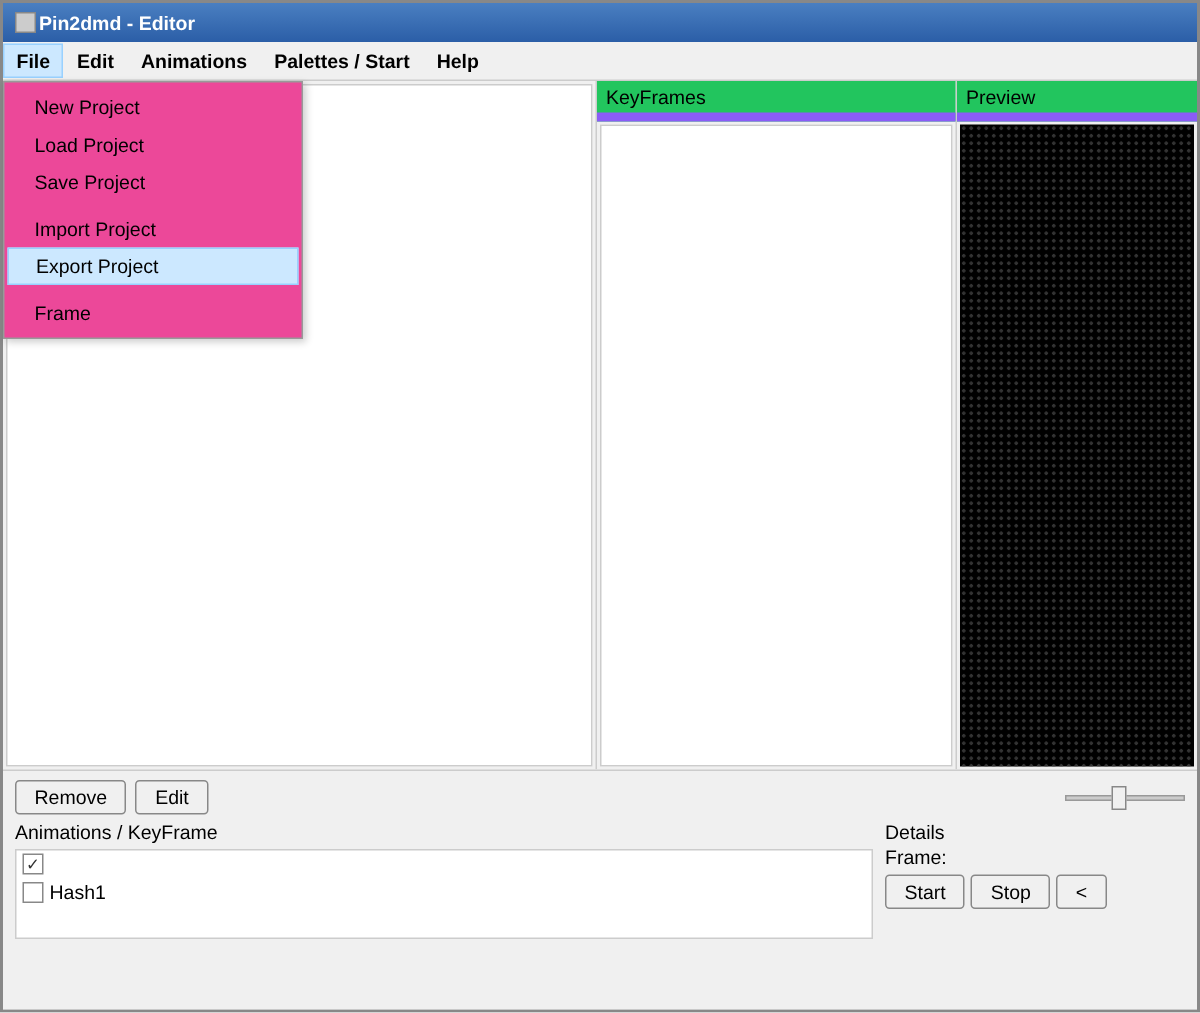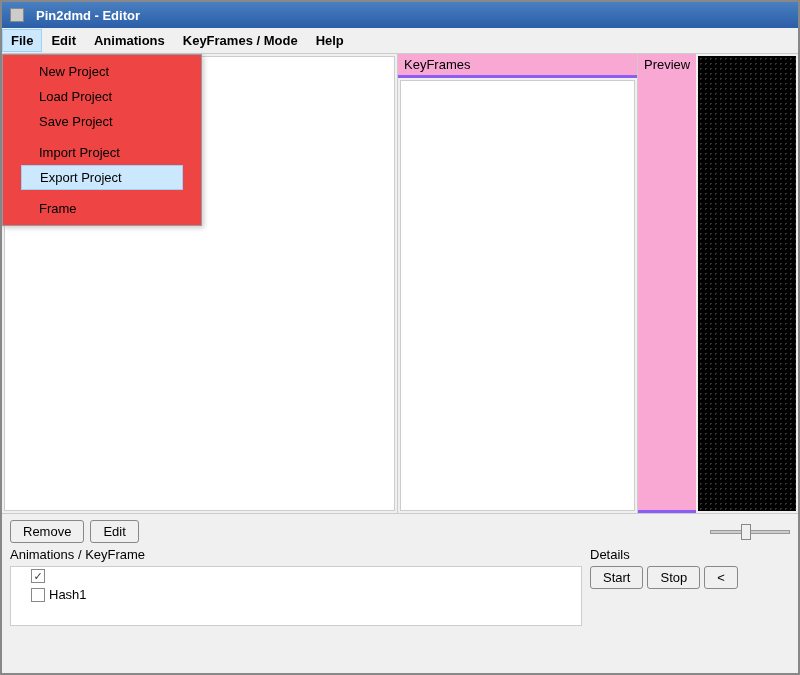--- a/index.html
+++ b/index.html
@@ -25,21 +25,21 @@
       display: flex;
       flex-direction: column;
     }
 
     .title-bar {
       background: linear-gradient(to bottom, #4a7fc1, #2b5ea7);
       color: white;
       padding: 4px 8px;
       display: flex;
       align-items: center;
-      gap: 12px;
+      gap: 2px;
       height: 26px;
       flex-shrink: 0;
     }
 
     .title-bar-icon {
       width: 14px;
       height: 14px;
       background: #ccc;
       border: 1px solid #888;
       flex-shrink: 0;
@@ -72,26 +72,26 @@
     .menu-item.active {
       background: #cce8ff;
       border-color: #99d1ff;
     }
 
     
     .dropdown-menu {
       position: absolute;
       top: 26px;
       left: 0;
-      background: #ef4444;
+      background: #ec4899;
       border: 1px solid #999;
       box-shadow: 2px 2px 5px rgba(0,0,0,0.2);
       z-index: 1000;
       min-width: 200px;
-      padding: 4px 16px;
+      padding: 4px 0;
     }
 
     .dropdown-item {
       padding: 5px 20px;
       cursor: pointer;
       white-space: nowrap;
     }
 
     .dropdown-item.highlighted {
       background: #cce8ff;
@@ -119,42 +119,43 @@
 
     .panel-left {
       flex: 1;
       border-right: 1px solid #ccc;
       display: flex;
       flex-direction: column;
     }
 
     .panel-header {
       padding: 3px 6px;
-      background: #f9a8d4;
-      border-bottom: 3px solid #8b5cf6;
+      background: #22c55e;
+      border-bottom: 6px solid #8b5cf6;
       font-size: 13px;
     }
 
     .panel-body {
       flex: 1;
       background: white;
       border: 1px solid #ccc;
       margin: 2px;
     }
 
     .panel-keyframes {
       width: 240px;
       border-right: 1px solid #ccc;
       display: flex;
       flex-direction: column;
     }
 
     .panel-preview {
       width: 160px;
       display: flex;
+      flex-direction: column;
     }
 
     .preview-display {
       flex: 1;
       background: black;
       margin: 2px;
       position: relative;
       overflow: hidden;
     }
 
@@ -244,21 +245,21 @@
 
     .animations-label {
       font-size: 13px;
       margin-bottom: 4px;
     }
 
     .list-item {
       display: flex;
       align-items: center;
       gap: 4px;
-      padding: 2px 20px;
+      padding: 2px 4px;
     }
 
     .checkbox {
       width: 14px;
       height: 14px;
       border: 1px solid #888;
       background: white;
       display: flex;
       align-items: center;
       justify-content: center;
@@ -311,21 +312,21 @@
     <div class="menu-item active">
       <span>File</span>
     </div>
     <div class="menu-item">
       <span>Edit</span>
     </div>
     <div class="menu-item">
       <span>Animations</span>
     </div>
     <div class="menu-item">
-      <span>KeyFrames / Mode</span>
+      <span>Palettes / Start</span>
     </div>
     <div class="menu-item">
       <span>Help</span>
     </div>
 
     <div class="dropdown-menu">
       <div class="dropdown-item">New Project</div>
       <div class="dropdown-item">Load Project</div>
       <div class="dropdown-item">Save Project</div>
       <div class="dropdown-separator"></div>
@@ -385,20 +386,21 @@
             </div>
             <div class="list-item">
               <div class="checkbox"></div>
               <span>Hash1</span>
             </div>
           </div>
         </div>
 
         <div class="details-section">
           <div class="details-label">Details</div>
+          <div class="details-frame">Frame:</div>
           <div class="details-buttons">
             <button class="btn">Start</button>
             <button class="btn">Stop</button>
             <button class="btn">&lt;</button>
           </div>
         </div>
       </div>
     </div>
   </div>
 </div>

